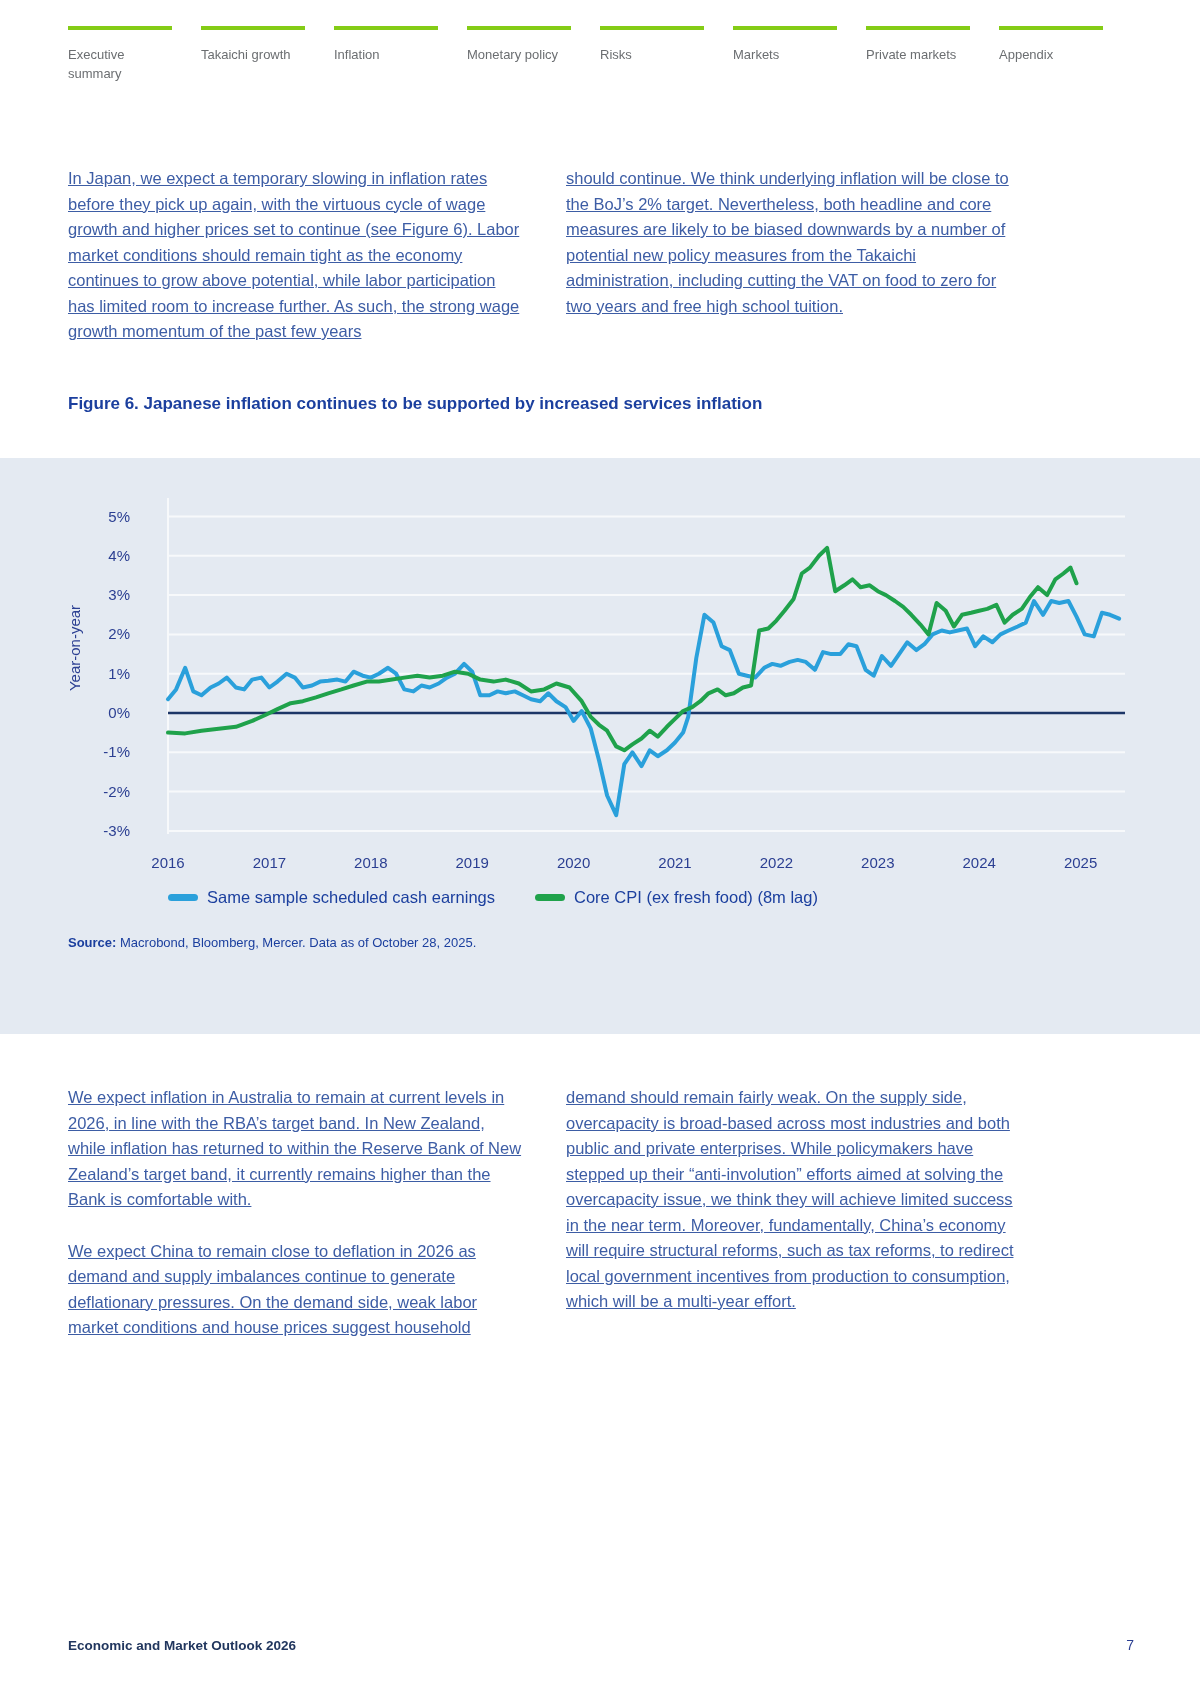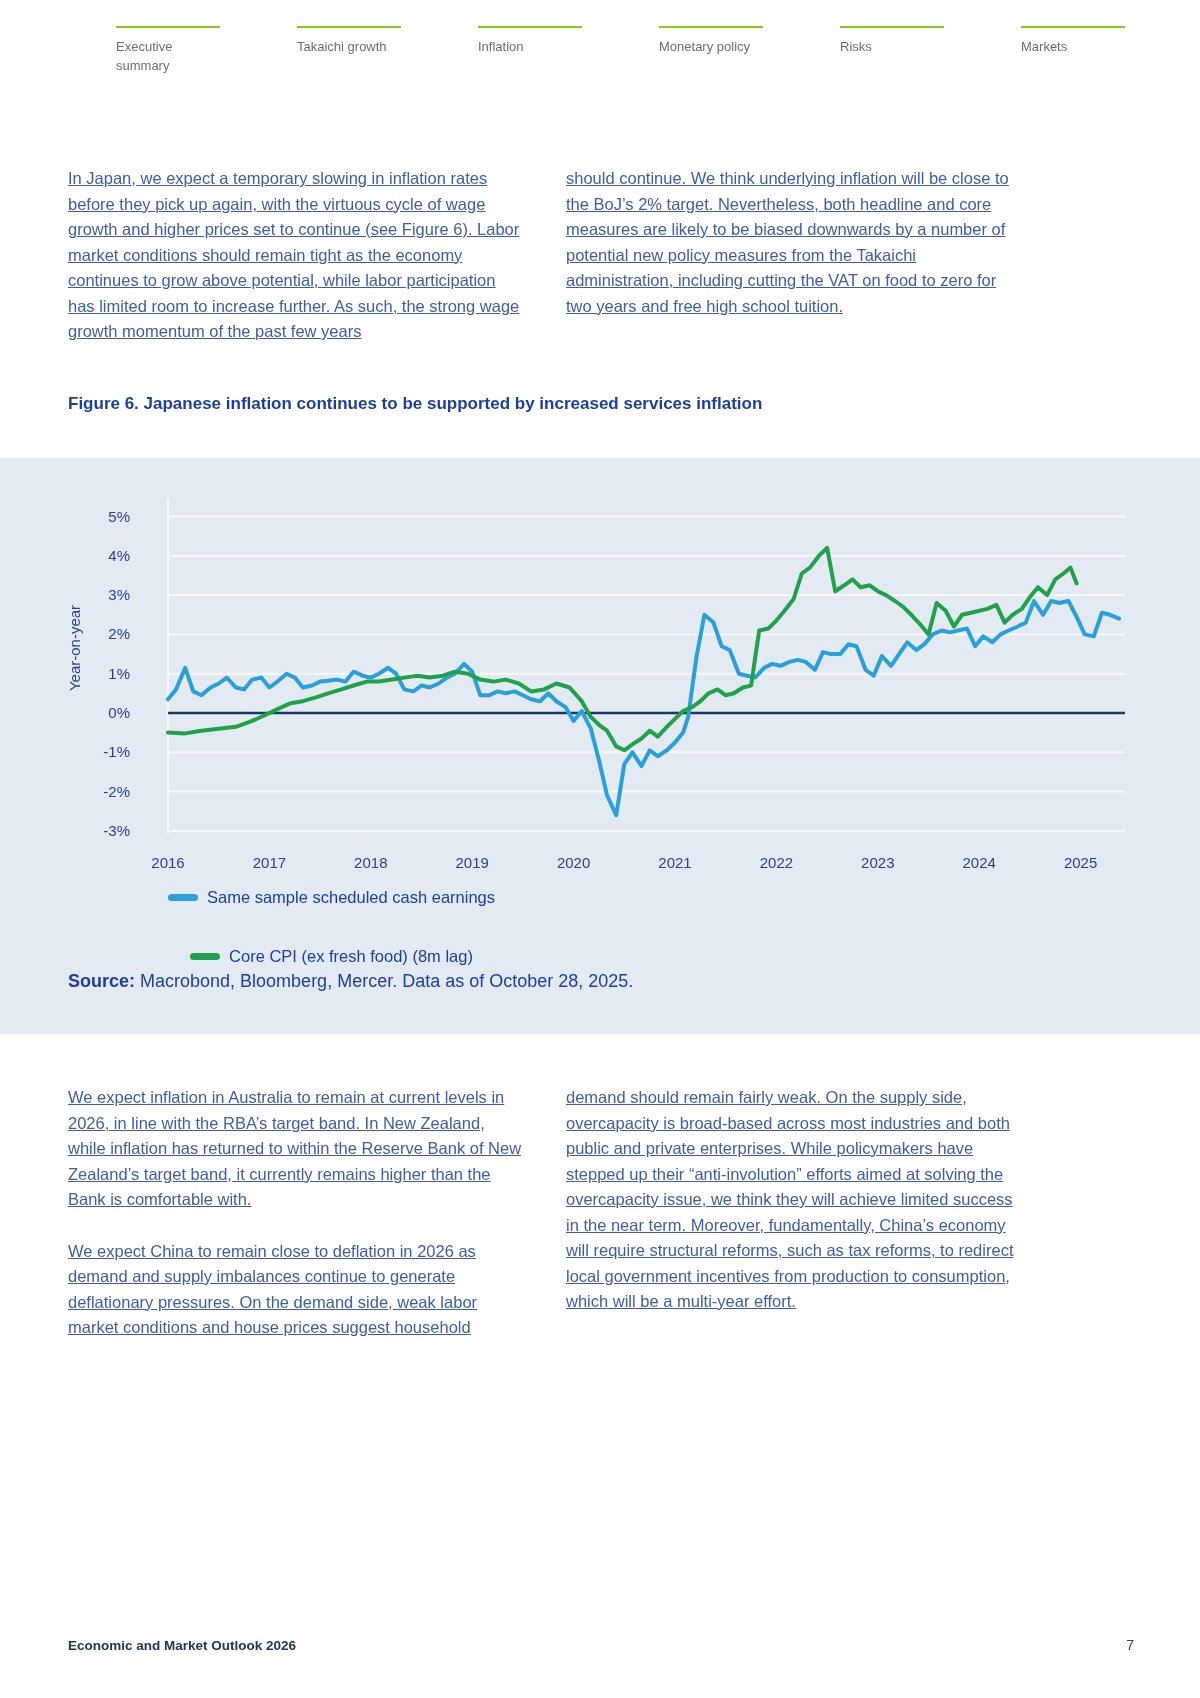--- a/index.html
+++ b/index.html
@@ -7,22 +7,22 @@
     width:1200px;height:1698px;position:relative;background:#ffffff;
     font-family:"Liberation Sans", sans-serif;overflow:hidden;
   }
   .page{position:relative;width:1200px;height:1698px;}
 
   
   .top-nav{
     position:absolute;left:68px;top:26px;display:flex;gap:29px;
   }
   .nav-item{
-    width:104px;border-top:2px solid #84cc16;padding-top:10px;
-    font-size:13px;line-height:1.45;color:#6b6e71;cursor:pointer;margin-left:48px;
+    width:104px;border-top:4px solid #84cc16;padding-top:16px;
+    font-size:13px;line-height:1.45;color:#6b6e71;cursor:pointer;
   }
 
   
   .two-col{position:absolute;left:68px;display:flex;gap:42px;}
   .col{width:456px;font-size:16.5px;line-height:25.5px;color:#3d5da5;text-decoration:underline;}
   .col p{margin:0 0 26px 0;}
   .intro-cols{top:166px;}
   .lower-cols{top:1085px;}
 
   
@@ -32,27 +32,27 @@
   }
 
   
   .chart-panel{
     position:absolute;left:0;top:458px;width:1200px;height:576px;
     background:#e4eaf2;
   }
   .chart-svg{position:absolute;left:0;top:0;}
   .chart-svg text{font-family:"Liberation Sans", sans-serif;fill:#2b3f92;font-size:15px;}
   .legend{
-    position:absolute;left:168px;top:430px;display:flex;gap:40px;align-items:center;flex-direction:column;
+    position:absolute;left:168px;top:430px;display:flex;gap:40px;align-items:center;
   }
   .legend-item{display:flex;align-items:center;gap:9px;}
   .legend-dash{width:30px;height:7px;border-radius:4px;}
   .legend-label{font-size:16.5px;color:#1b3f9e;}
   .source-line{
-    position:absolute;left:68px;top:513px;font-size:18px;color:#1b3f9e;
+    position:absolute;left:68px;top:477px;font-size:13px;color:#1b3f9e;
   }
   .source-line b{font-weight:bold;}
 
   
   .footer-title{
     position:absolute;left:68px;top:1638px;font-size:13.5px;font-weight:bold;color:#21365e;text-align:center;
   }
   .footer-page{
     position:absolute;right:66px;top:1637px;font-size:14px;color:#2b3f92;
   }

